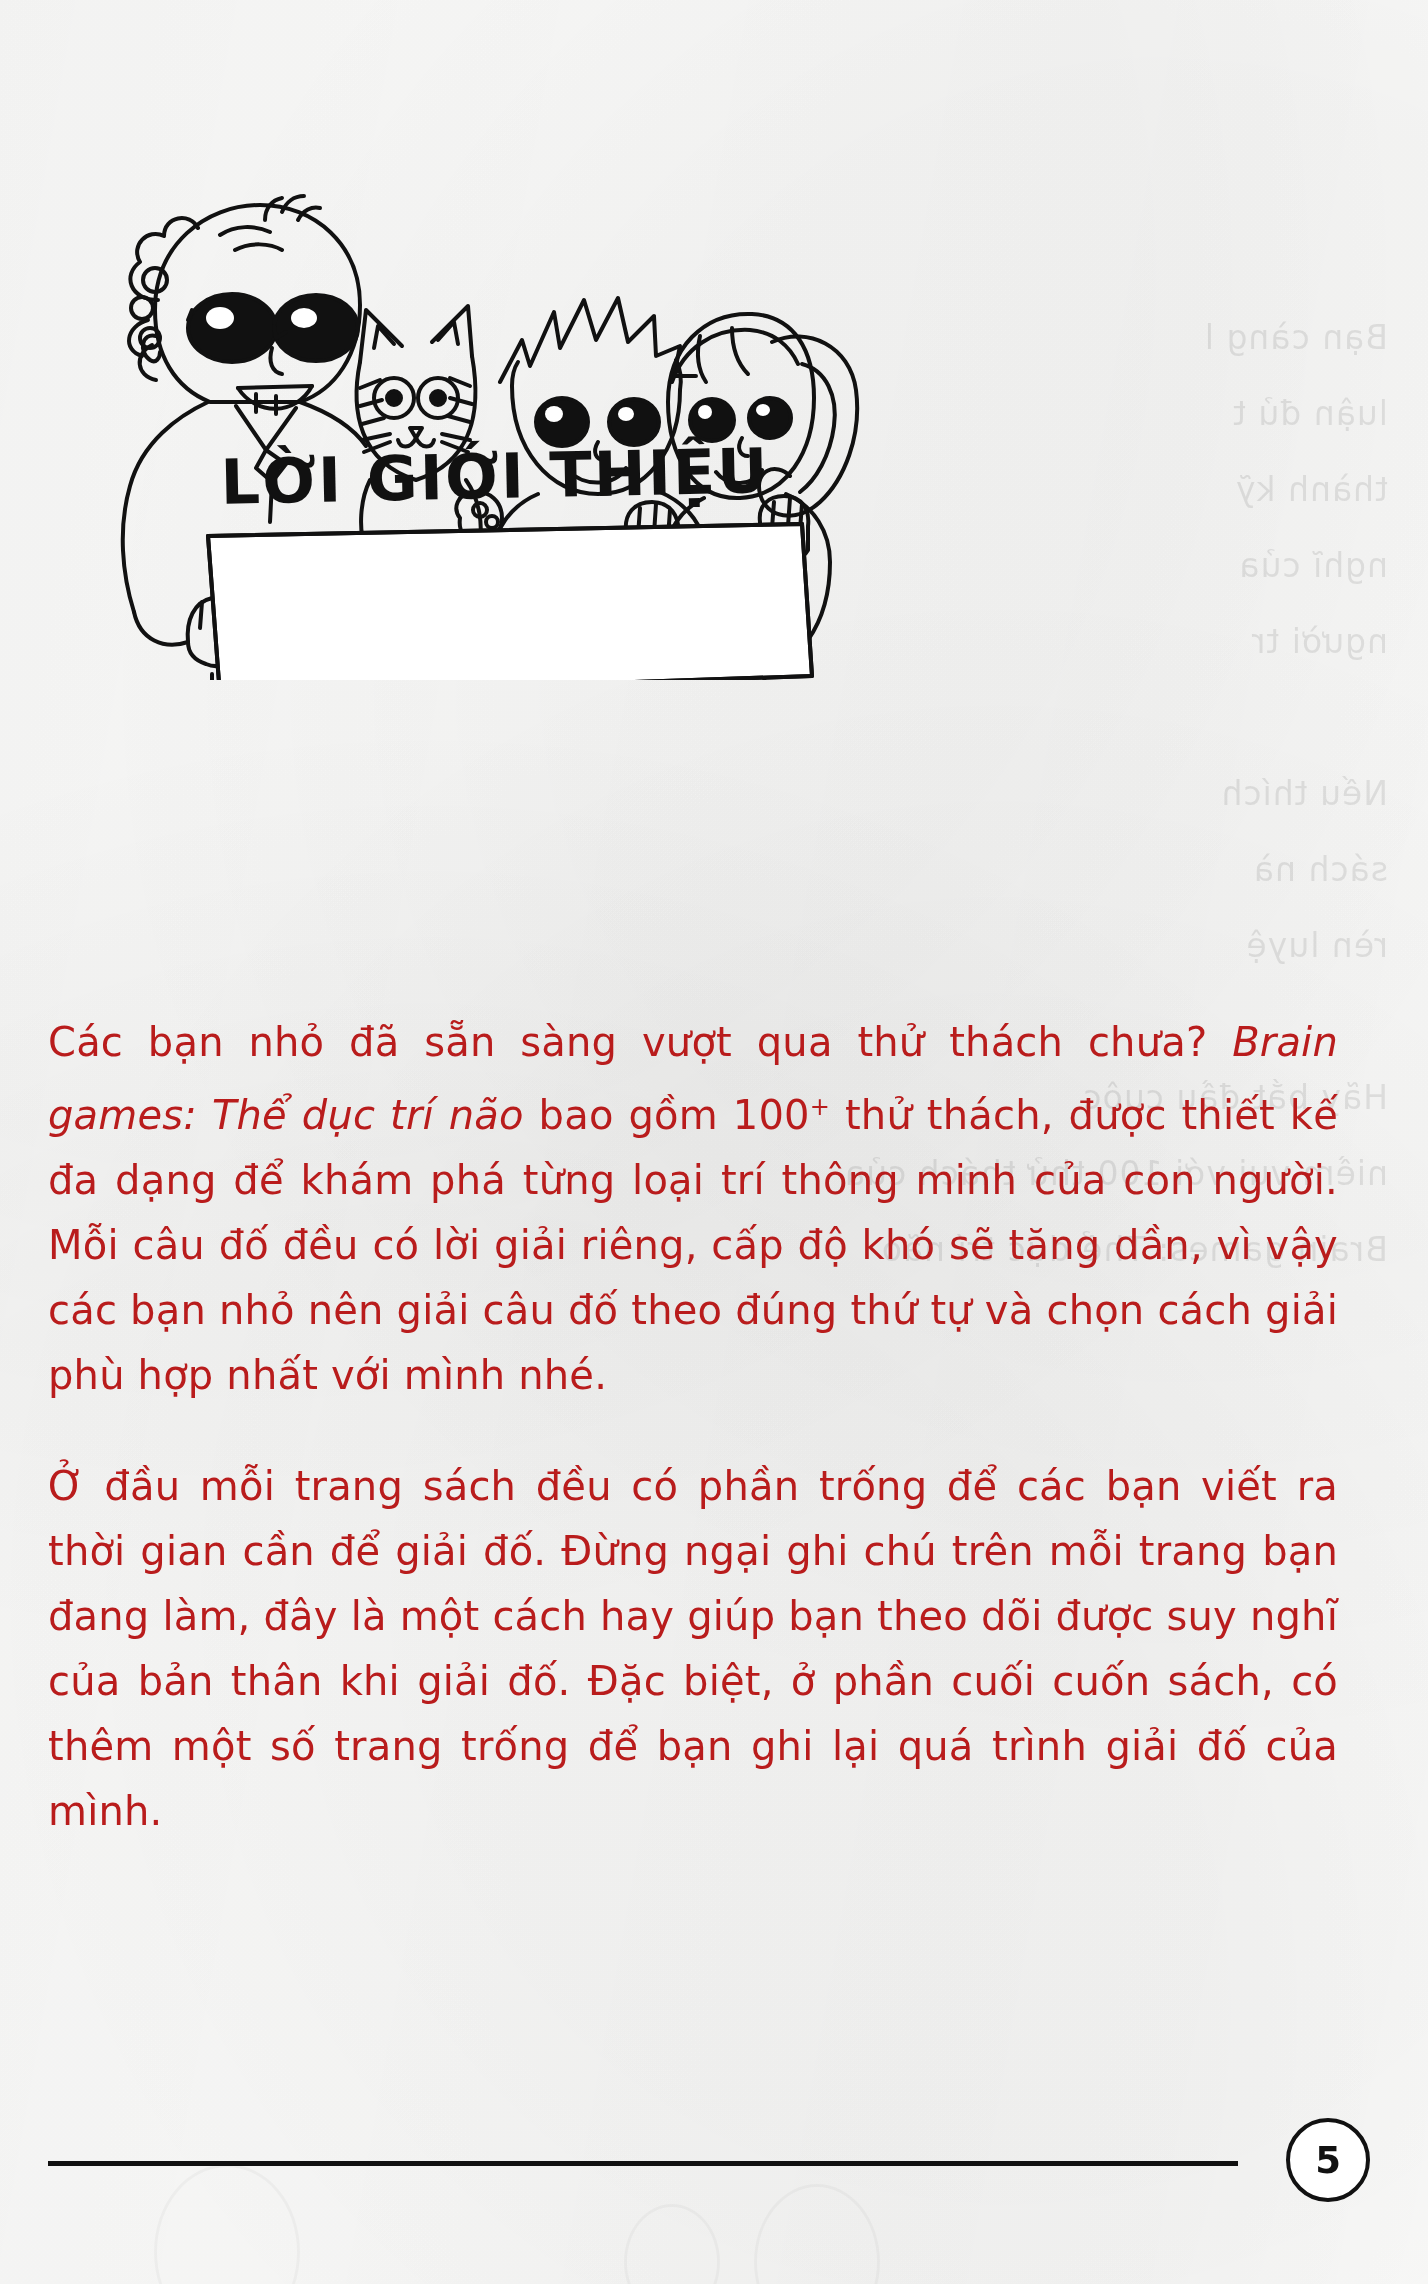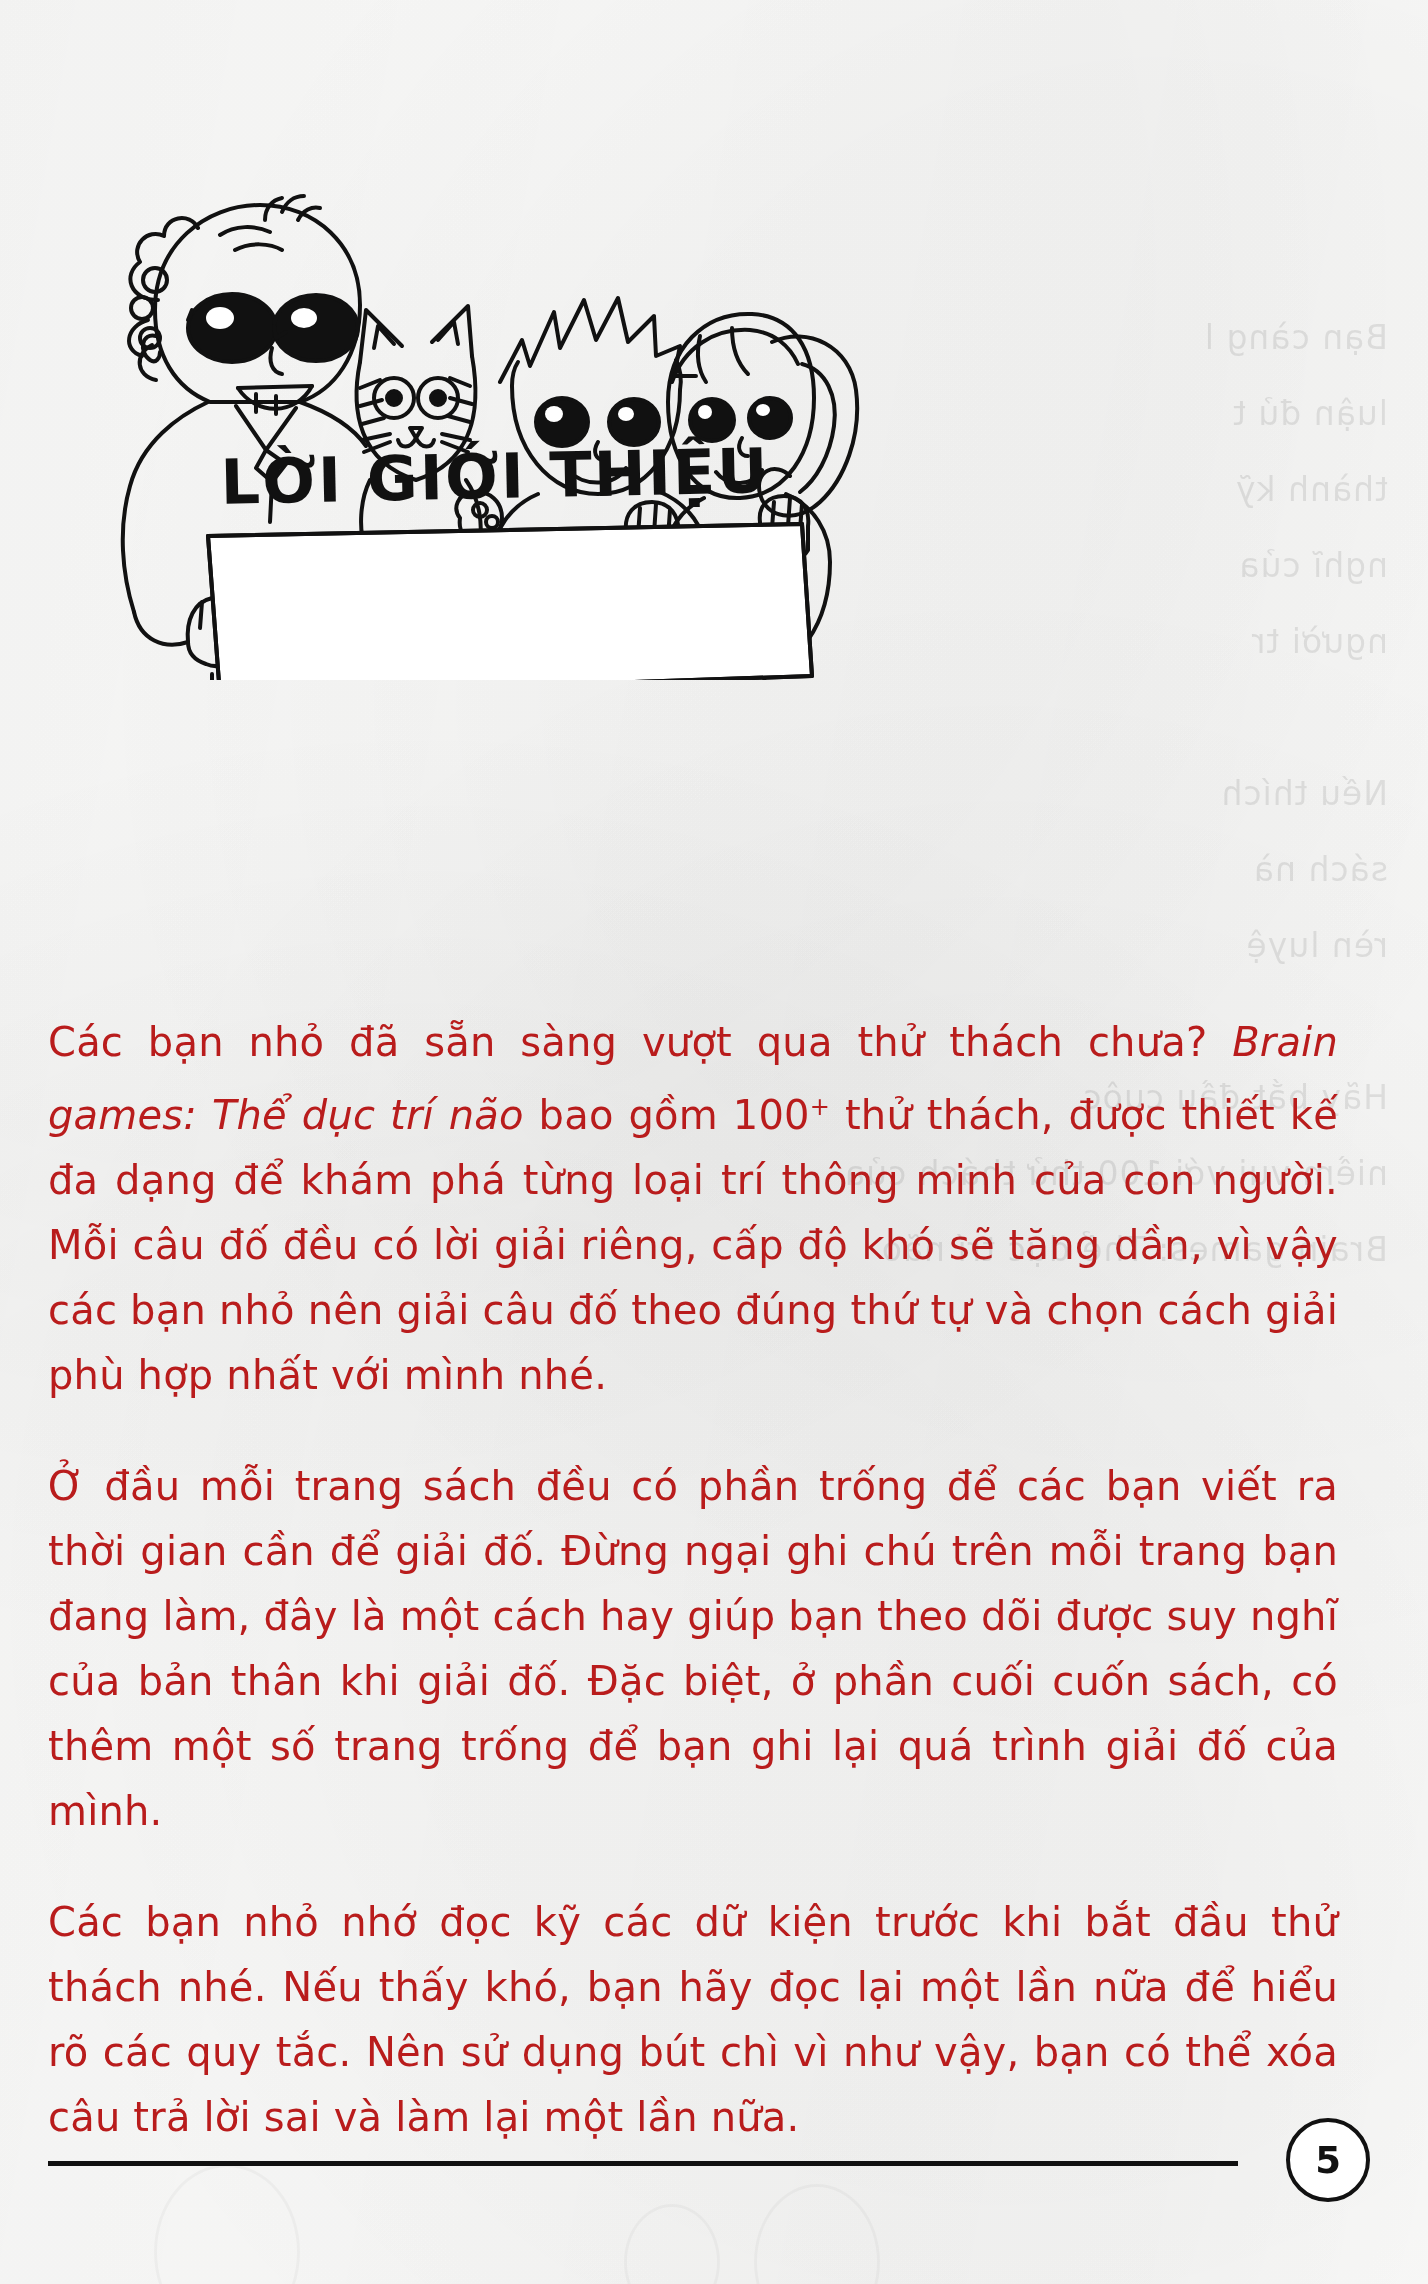--- a/index.html
+++ b/index.html
@@ -341,18 +341,17 @@
         <path d="M160 546 L148 386"></path>
       </g>
     </svg>
   </div>
 
   <div class="banner-title">LỜI GIỚI THIỆU</div>
 
   <div class="content">
     <p class="para" id="p1"><span>Các bạn nhỏ đã sẵn sàng vượt qua thử thách chưa? </span><em>Brain games: Thể dục trí não</em><span> bao gồm 100</span><span class="sup">+</span><span> thử thách, được thiết kế đa dạng để khám phá từng loại trí thông minh của con người. Mỗi câu đố đều có lời giải riêng, cấp độ khó sẽ tăng dần, vì vậy các bạn nhỏ nên giải câu đố theo đúng thứ tự và chọn cách giải phù hợp nhất với mình nhé.</span></p>
     <p class="para" id="p2"><span>Ở đầu mỗi trang sách đều có phần trống để các bạn viết ra thời gian cần để giải đố. Đừng ngại ghi chú trên mỗi trang bạn đang làm, đây là một cách hay giúp bạn theo dõi được suy nghĩ của bản thân khi giải đố. Đặc biệt, ở phần cuối cuốn sách, có thêm một số trang trống để bạn ghi lại quá trình giải đố của mình.</span></p>
-    <p class="para lastp" id="p3"><span>Các bạn nhỏ nhớ đọc kỹ các dữ kiện trước khi bắt đầu thử thách nhé. Nếu thấy khó, bạn hãy đọc lại một lần nữa để hiểu rõ các quy tắc. Nên sử dụng bút chì vì như vậy, bạn có thể xóa câu trả lời sai và làm lại một lần nữa.</span></p>
   </div>
 
   <div class="footer-rule"></div>
   <div class="page-number">5</div>
 </div>
 
 </body></html>

